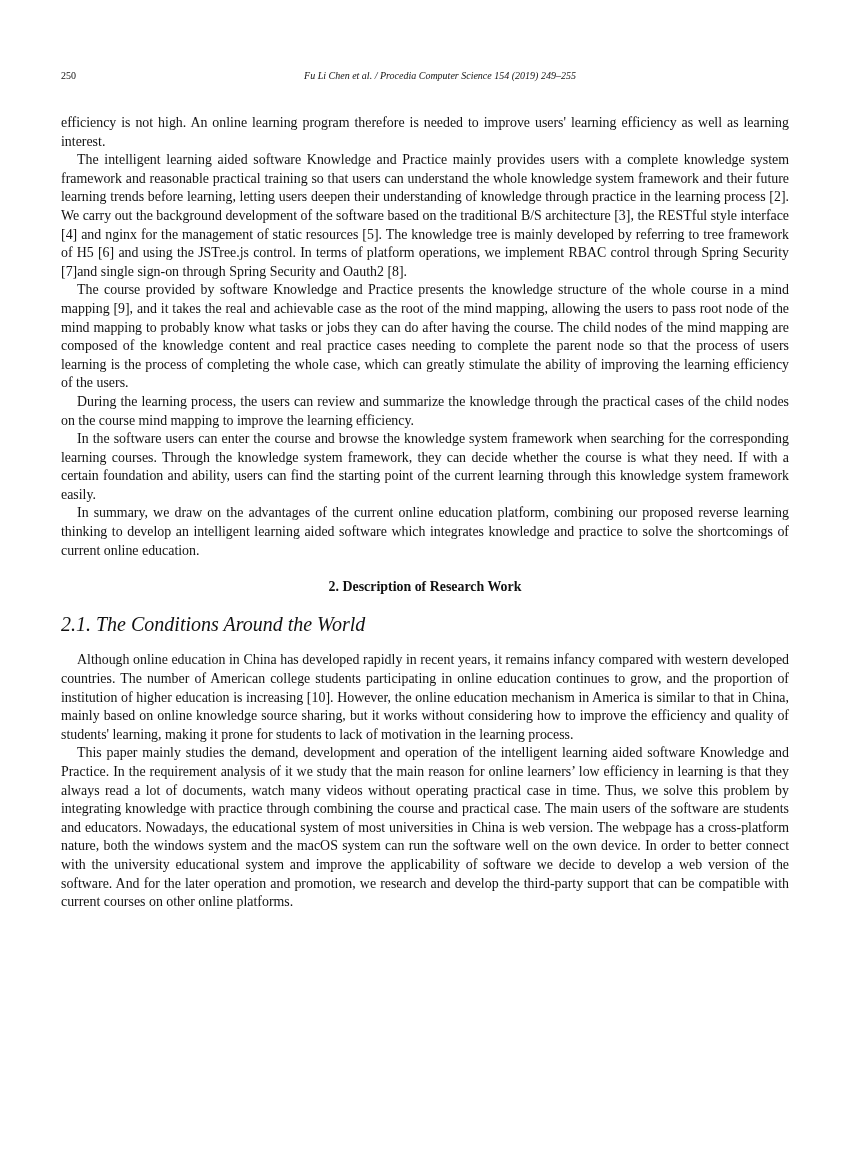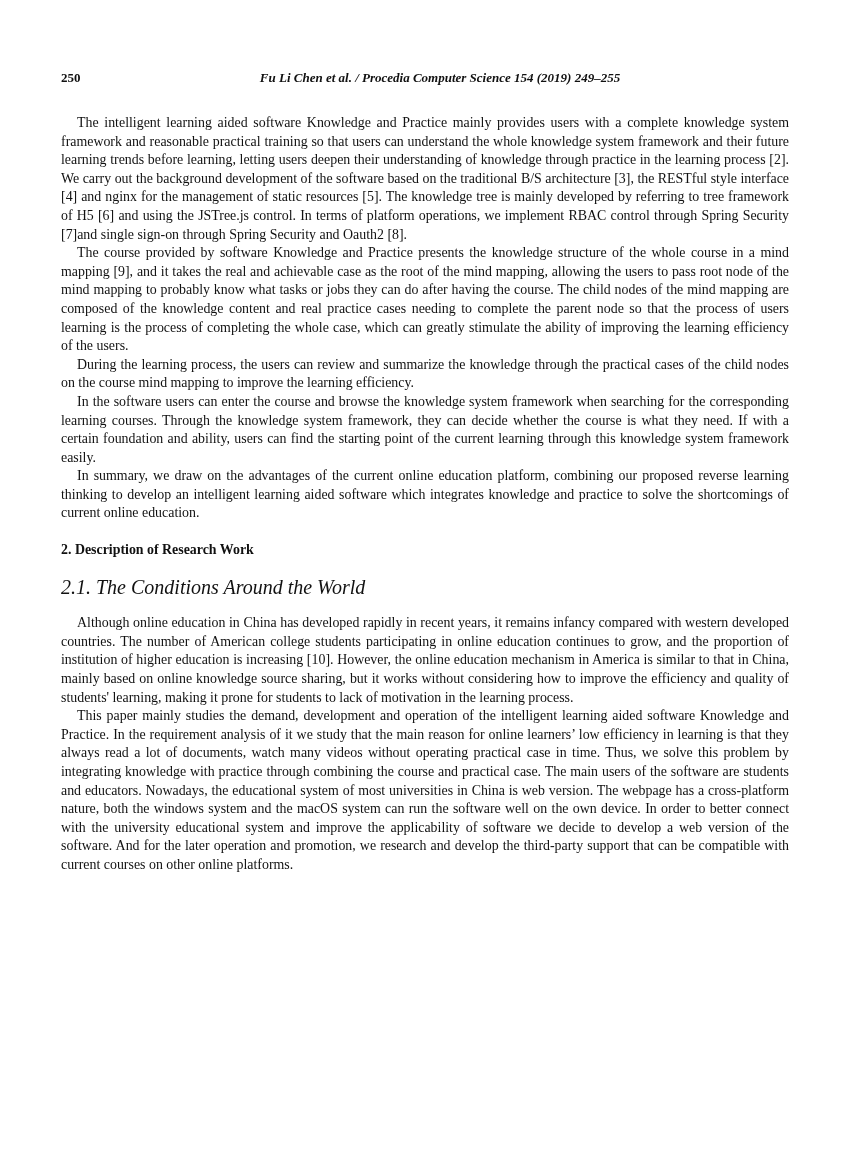--- a/index.html
+++ b/index.html
@@ -14,22 +14,21 @@
       overflow: hidden;
       font-family: "Liberation Serif", "DejaVu Serif", serif;
       color: #111111;
     }
     .page-header {
       position: absolute;
       top: 70px;
       left: 61px;
       width: 728px;
       height: 16px;
-      font-size: 13px;
-      font-weight: bold;
+      font-size: 10px;
     }
     .page-number {
       position: absolute;
       left: 0;
       top: 0;
     }
     .running-head {
       position: absolute;
       left: 0;
       right: 0;
@@ -52,40 +51,42 @@
       text-indent: 16px;
     }
     .content p.no-indent {
       text-indent: 0;
     }
     .section-heading {
       font-weight: bold;
       margin: 18px 0 0 0;
       font-size: 13.9px;
       line-height: 18.6px;
+      text-align: center;
     }
     .subsection-heading {
       font-style: italic;
       margin: 18px 0 18px 0;
       font-size: 20px;
       line-height: 18.6px;
     }
     .section-heading + .subsection-heading {
       margin-top: 18px;
     }
   </style>
 </head>
 <body>
 
 <div class="page-header">
   <span class="page-number">250</span>
   <span class="running-head">Fu Li Chen  et al. / Procedia Computer Science 154 (2019) 249–255</span>
 </div>
 
 <div class="content">
+  <p class="no-indent">efficiency is not high. An online learning program therefore is needed to improve users' learning efficiency as well as learning interest.</p>
   <p>The intelligent learning aided software Knowledge and Practice mainly provides users with a complete knowledge system framework and reasonable practical training so that users can understand the whole knowledge system framework and their future learning trends before learning, letting users deepen their understanding of knowledge through practice in the learning process [2]. We carry out the background development of the software based on the traditional B/S architecture [3], the RESTful style interface [4] and nginx for the management of static resources [5]. The knowledge tree is mainly developed by referring to tree framework of H5 [6] and using the JSTree.js control. In terms of platform operations, we implement RBAC control through Spring Security [7]and single sign-on through Spring Security and Oauth2 [8].</p>
   <p>The course provided by software Knowledge and Practice presents the knowledge structure of the whole course in a mind mapping [9], and it takes the real and achievable case as the root of the mind mapping, allowing the users to pass root node of the mind mapping to probably know what tasks or jobs they can do after having the course. The child nodes of the mind mapping are composed of the knowledge content and real practice cases needing to complete the parent node so that the process of users learning is the process of completing the whole case, which can greatly stimulate the ability of improving the learning efficiency of the users.</p>
   <p>During the learning process, the users can review and summarize the knowledge through the practical cases of the child nodes on the course mind mapping to improve the learning efficiency.</p>
   <p>In the software users can enter the course and browse the knowledge system framework when searching for the corresponding learning courses. Through the knowledge system framework, they can decide whether the course is what they need. If with a certain foundation and ability, users can find the starting point of the current learning through this knowledge system framework easily.</p>
   <p>In summary, we draw on the advantages of the current online education platform, combining our proposed reverse learning thinking to develop an intelligent learning aided software which integrates knowledge and practice to solve the shortcomings of current online education.</p>
 
   <div class="section-heading">2. Description of Research Work</div>
 
   <div class="subsection-heading">2.1. The Conditions Around the World</div>
   <p>Although online education in China has developed rapidly in recent years, it remains infancy compared with western developed countries. The number of American college students participating in online education continues to grow, and the proportion of institution of higher education is increasing [10]. However, the online education mechanism in America is similar to that in China, mainly based on online knowledge source sharing, but it works without considering how to improve the efficiency and quality of students' learning, making it prone for students to lack of motivation in the learning process.</p>

